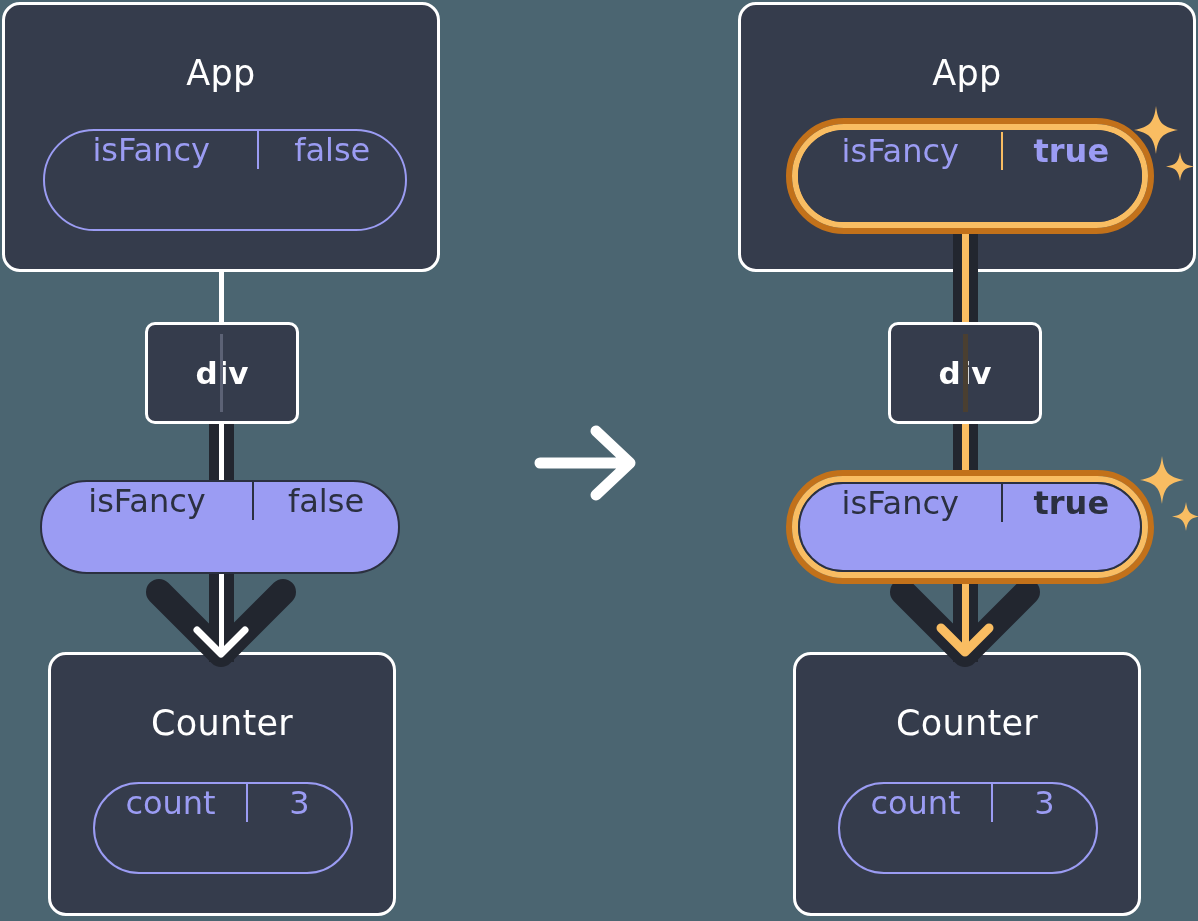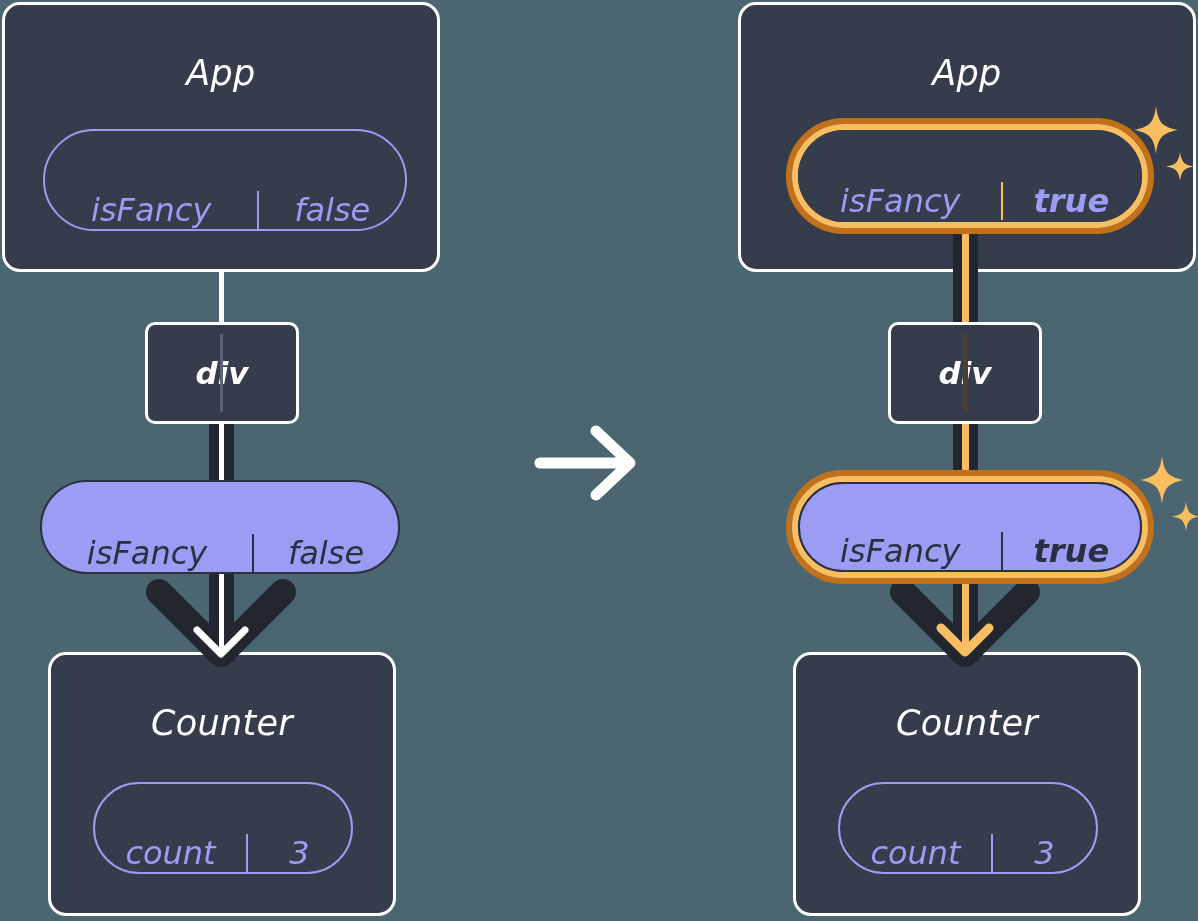--- a/index.html
+++ b/index.html
@@ -13,21 +13,20 @@
     position: relative;
     overflow: hidden;
     font-family: "DejaVu Sans", sans-serif;
   }
 
   #stage {
     position: absolute;
     inset: 0;
     width: 1198px;
     height: 921px;
-    font-style: italic;
   }
 
   
   .comp-box {
     position: absolute;
     background: #353c4c;
     border: 3px solid #ffffff;
     border-radius: 18px;
     box-sizing: border-box;
   }
@@ -57,21 +56,21 @@
     font-size: 31px;
     font-weight: 700;
     z-index: 6;
   }
 
   
   .pill {
     position: absolute;
     box-sizing: border-box;
     display: flex;
-    align-items: flex-end;
+    align-items: flex-start;
     border-radius: 999px;
     overflow: hidden;
   }
   .pill .seg {
     display: flex;
     align-items: center;
     justify-content: center;
     box-sizing: border-box;
     white-space: nowrap;
   }

